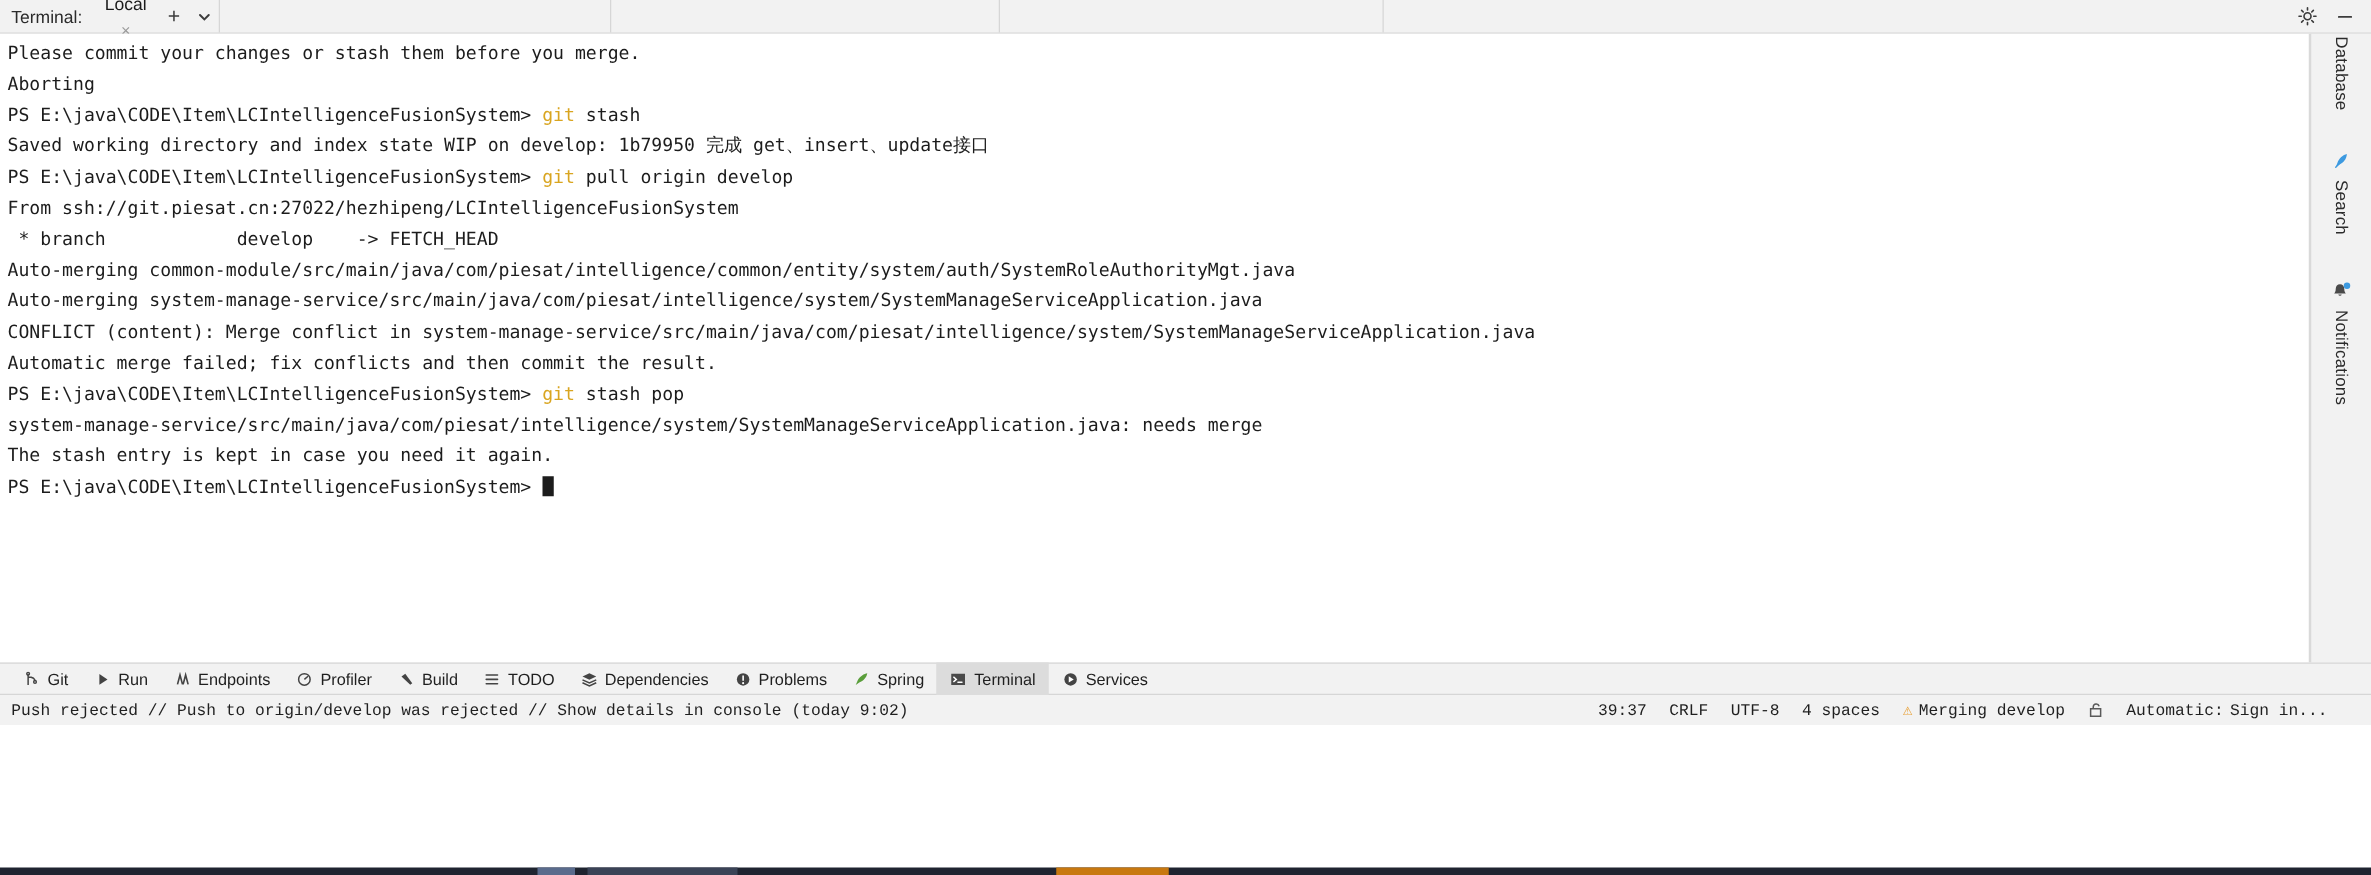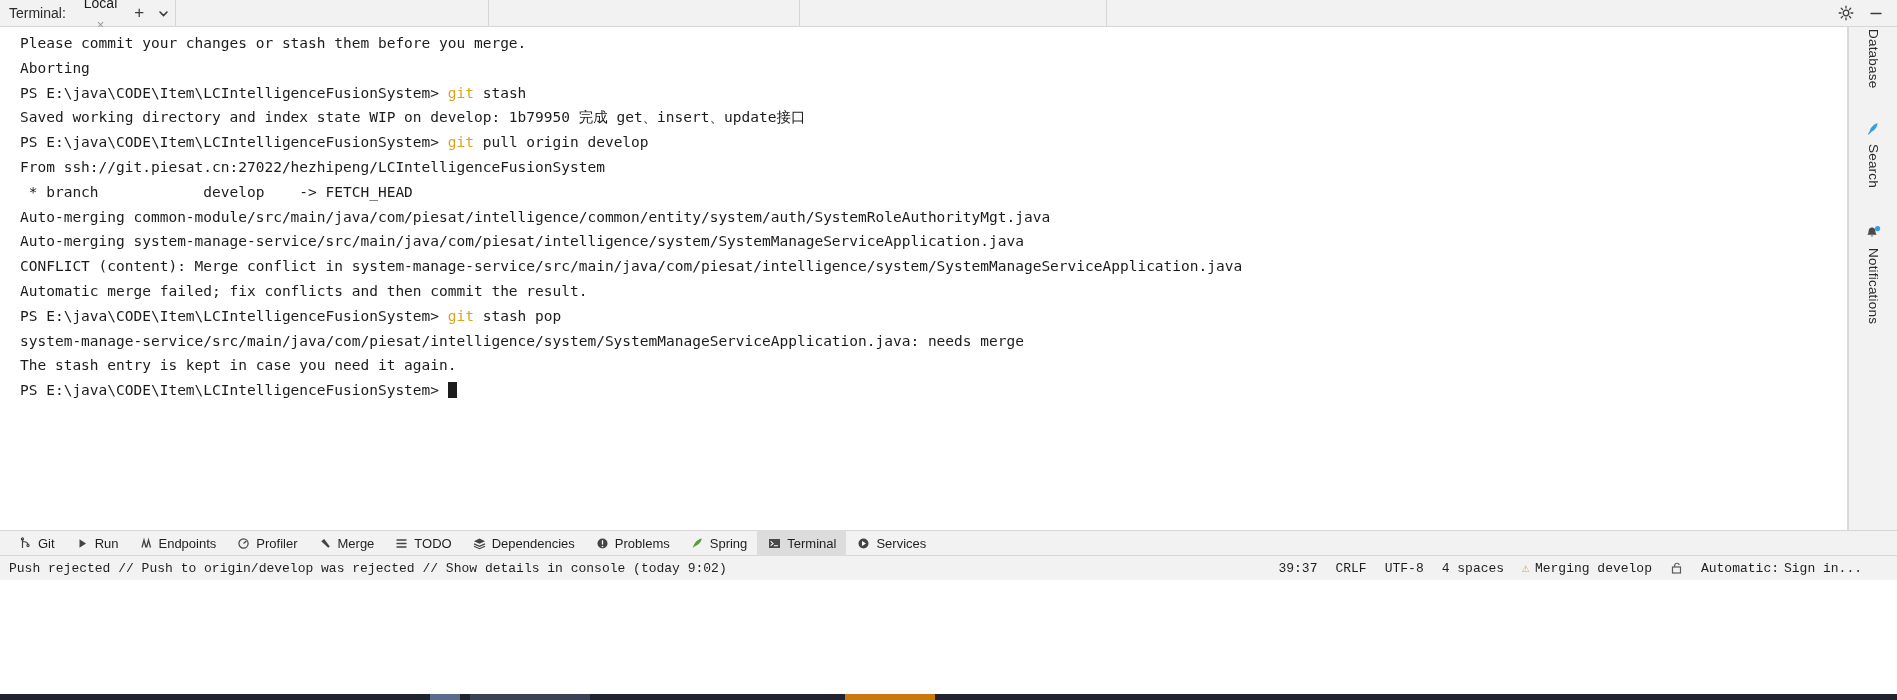--- a/index.html
+++ b/index.html
@@ -56,21 +56,21 @@
     width:30px; height:26px; display:flex; align-items:center; justify-content:center;
     color:#3c3c3c;
   }
 
   
   .term {
     position:absolute; left:0; top:27px;
     width:1848px; height:503px;
     background:#ffffff;
     border-right:1px solid #d9d9d9;
-    padding:4px 0 0 20px;
+    padding:4px 0 0 6px;
     font-family:"DejaVu Sans Mono", "Liberation Mono", monospace;
     font-size:14.5px;
     line-height:24.8px;
     color:#1c1c1c;
     overflow:hidden;
     white-space:pre;
   }
   .term .ln { height:24.8px; }
   .kw-git { color:#d9a520; }
   .cursor {
@@ -241,21 +241,21 @@
           </svg>
         </span>
         <span>Profiler</span>
       </div>
       <div class="bb-item">
         <span class="bb-ic">
           <svg width="13" height="13" viewBox="0 0 13 13">
             <path d="M2.2 4.2 5.2 2l5.6 7.6-1.6 1.2z" fill="#444"></path>
           </svg>
         </span>
-        <span>Merge</span>
+        <span>Build</span>
       </div>
       <div class="bb-item">
         <span class="bb-ic">
           <svg width="13" height="13" viewBox="0 0 13 13">
             <path d="M2 3h9M2 6.5h9M2 10h9" stroke="#444" stroke-width="1.3" stroke-linecap="round"></path>
           </svg>
         </span>
         <span>TODO</span>
       </div>
       <div class="bb-item">

